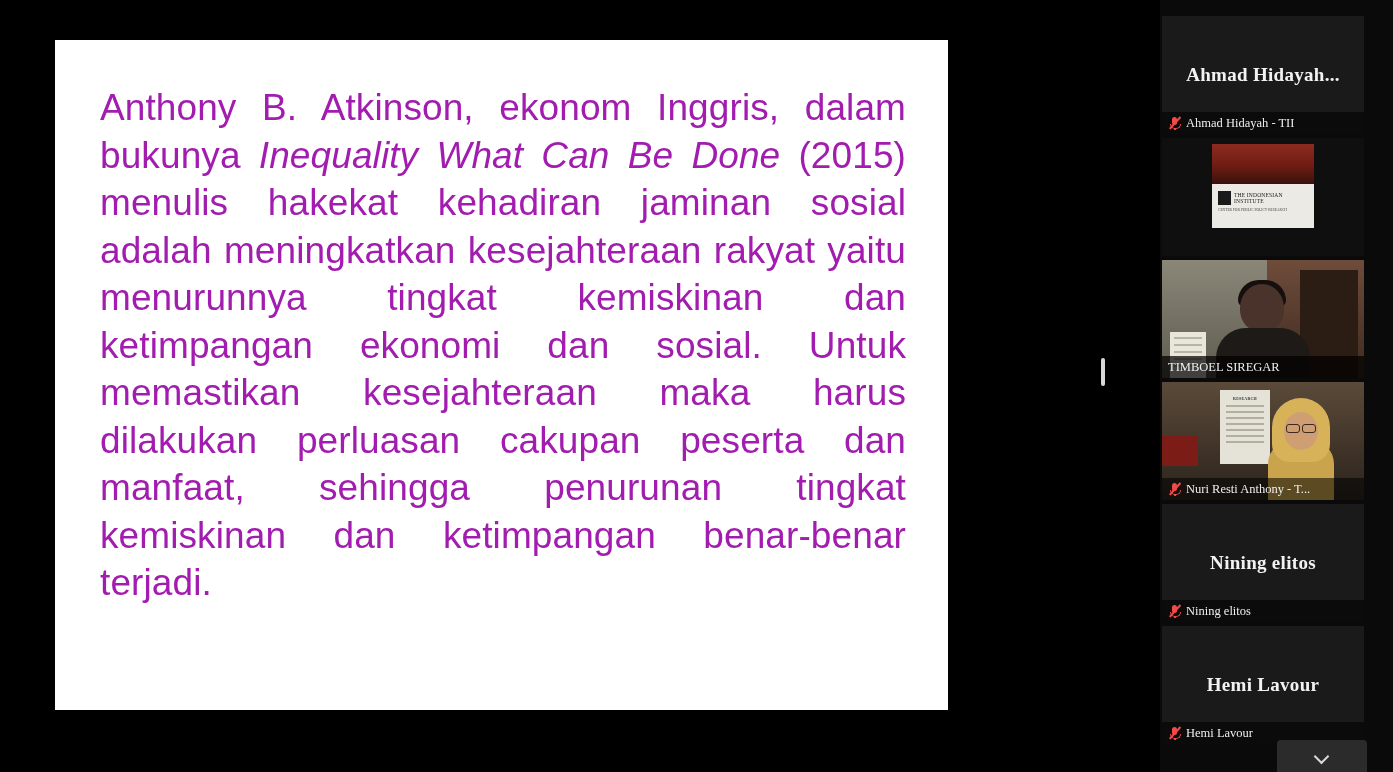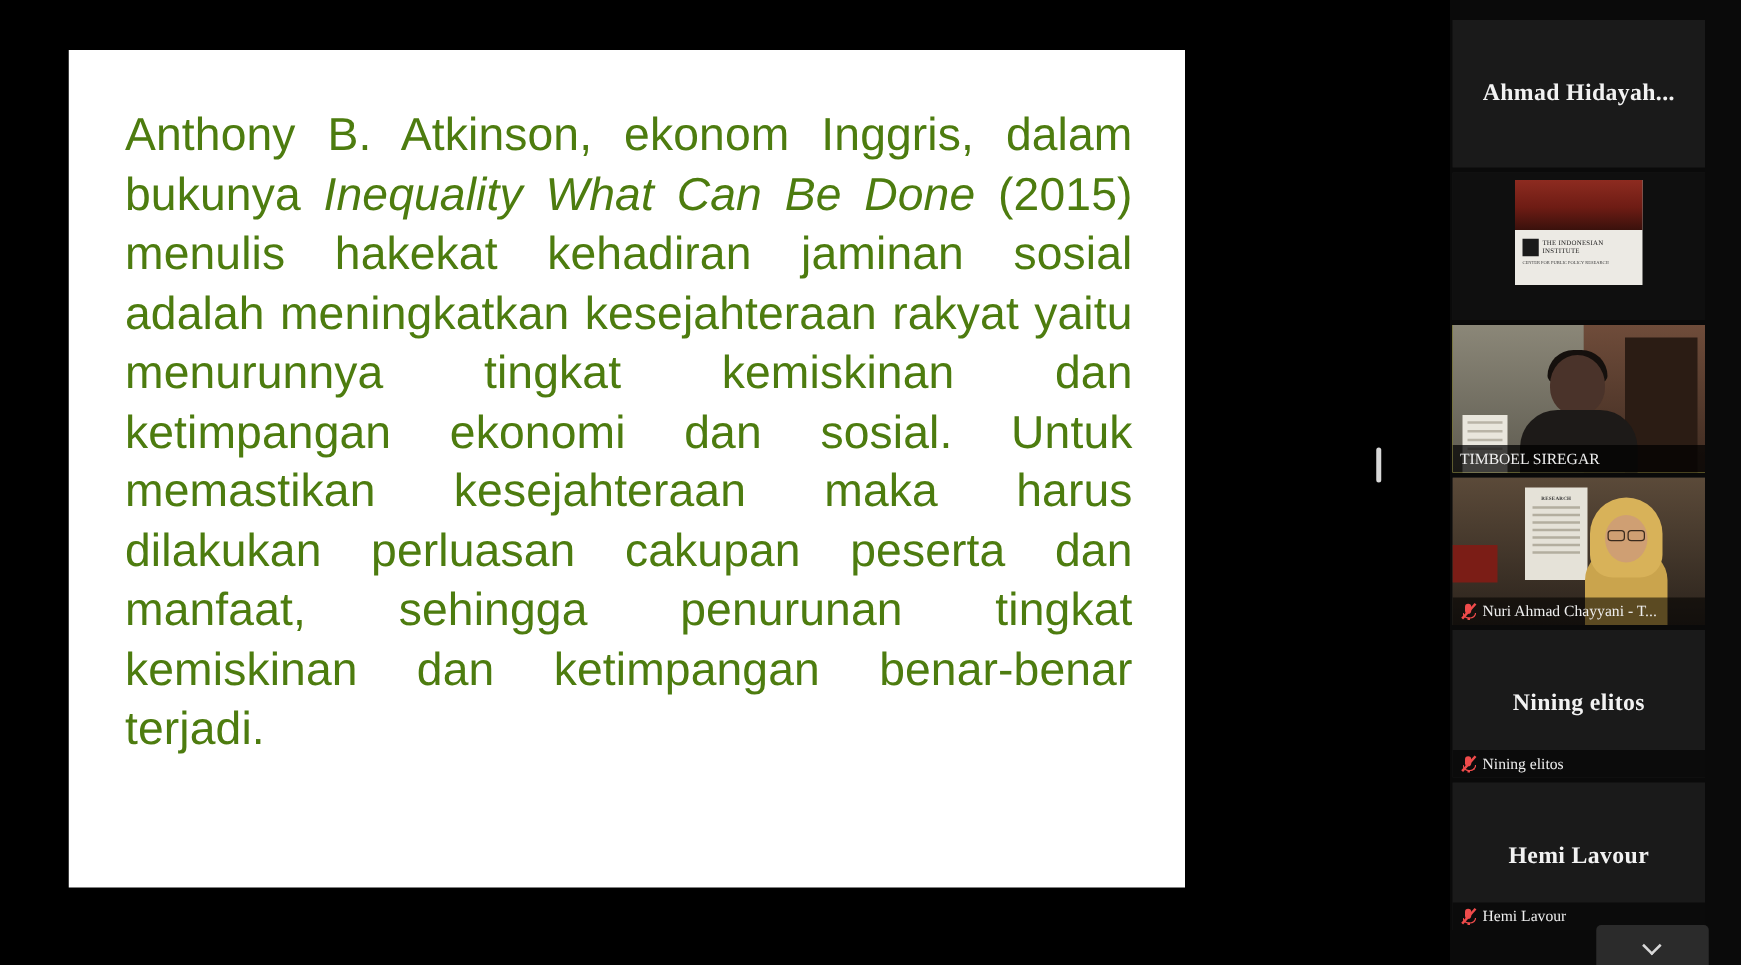--- a/index.html
+++ b/index.html
@@ -47,21 +47,21 @@
     font-weight: 400;
     letter-spacing: 0.2px;
     margin: 0 0 26px 0;
     line-height: 1.1;
   }
 
   .slide-body {
     font-family: "Liberation Sans", sans-serif;
     font-size: 37px;
     line-height: 47.5px;
-    color: #4d7c0f;
+    color: #a21caf;
     text-align: justify;
     text-justify: inter-word;
     margin: 0;
     letter-spacing: 0.1px;
   }
   .slide-body .italic { font-style: italic; }
 
   
   .stage-handle {
     position: absolute;
@@ -280,20 +280,29 @@
     <div class="slide">
       <p class="slide-body"><span>Anthony B. Atkinson, ekonom Inggris, dalam bukunya </span><span class="italic">Inequality What Can Be Done</span><span> (2015) menulis hakekat kehadiran jaminan sosial adalah meningkatkan kesejahteraan rakyat yaitu menurunnya tingkat kemiskinan dan ketimpangan ekonomi dan sosial. Untuk memastikan kesejahteraan maka harus dilakukan perluasan cakupan peserta dan manfaat, sehingga penurunan tingkat kemiskinan dan ketimpangan benar-benar terjadi.</span></p>
     </div>
     <div class="stage-handle"></div>
   </div>
 
   <div class="filmstrip">
 
     <div class="tile">
       <div class="tile-initials">Ahmad  Hidayah...</div>
+      <div class="tile-footer">
+        <span class="mic-muted">
+          <span class="body"></span>
+            <span class="stand"></span>
+            <span class="pole"></span>
+            <span class="slash"></span>
+        </span>
+        <span class="tile-name">Ahmad Hidayah - TII</span>
+      </div>
     </div>
 
     <div class="tile">
       <div class="tii-video">
         <div class="tii-card">
           <div class="tii-books"></div>
           <div class="tii-logo-row">
             <span class="tii-logo-sq"></span>
             <span class="tii-logo-tx">THE INDONESIAN INSTITUTE</span>
           </div>
@@ -345,21 +354,21 @@
             <span></span>
           </div>
       </div>
       <div class="tile-footer">
         <span class="mic-muted">
           <span class="body"></span>
             <span class="stand"></span>
             <span class="pole"></span>
             <span class="slash"></span>
         </span>
-        <span class="tile-name">Nuri Ahmad Chayyani - T...</span>
+        <span class="tile-name">Nuri Resti Anthony - T...</span>
       </div>
     </div>
 
     <div class="tile">
       <div class="tile-initials">Nining elitos</div>
       <div class="tile-footer">
         <span class="mic-muted">
           <span class="body"></span>
             <span class="stand"></span>
             <span class="pole"></span>

